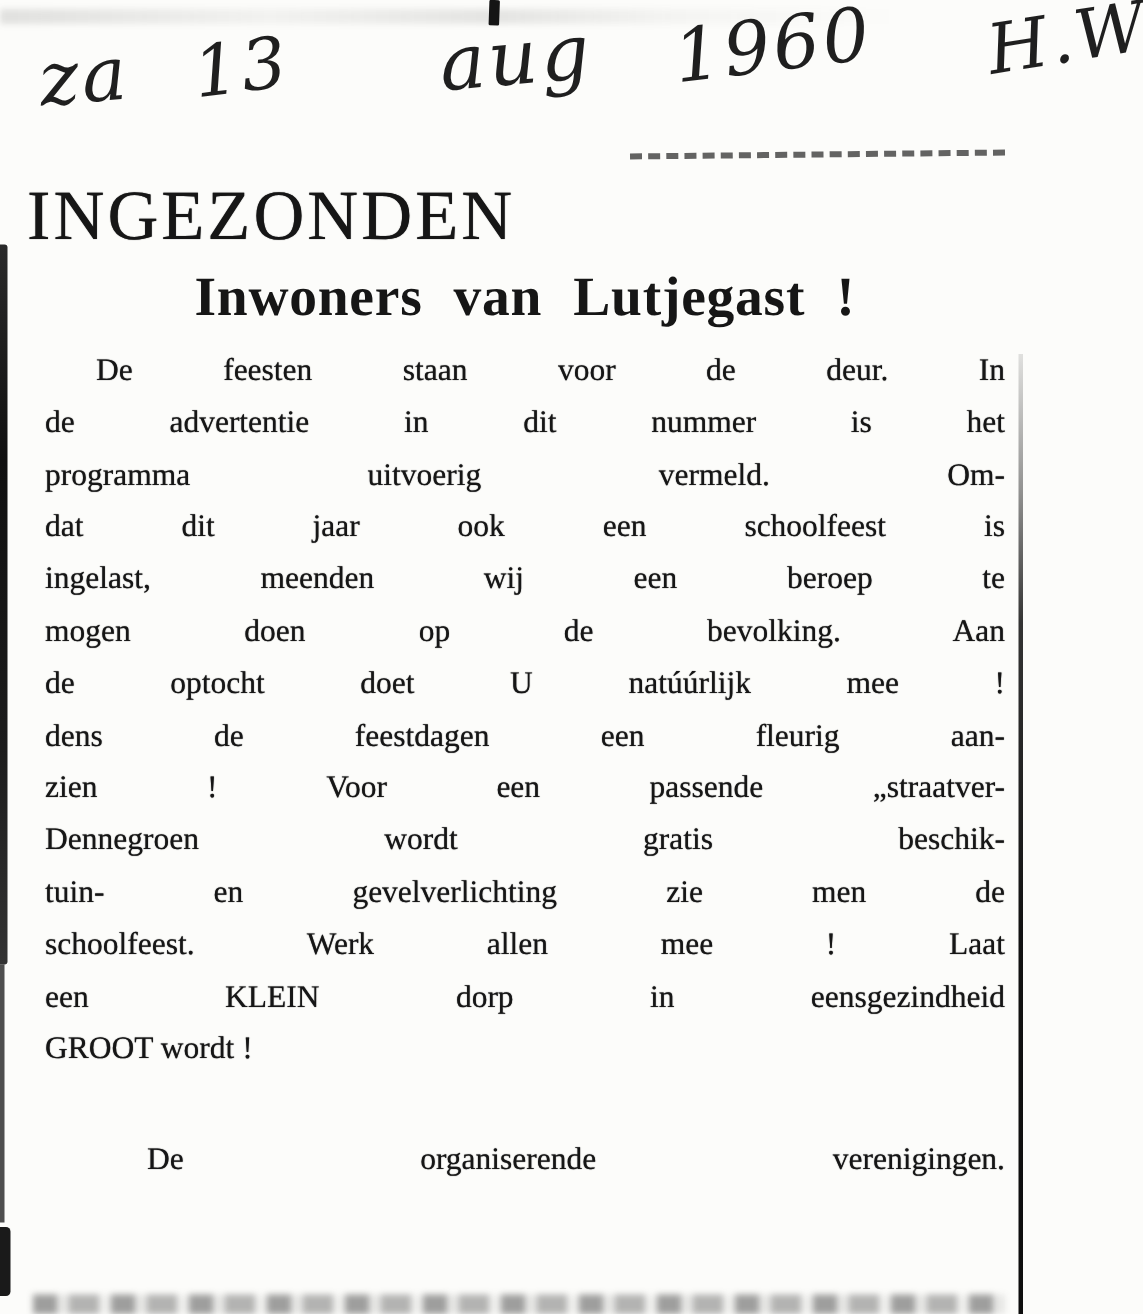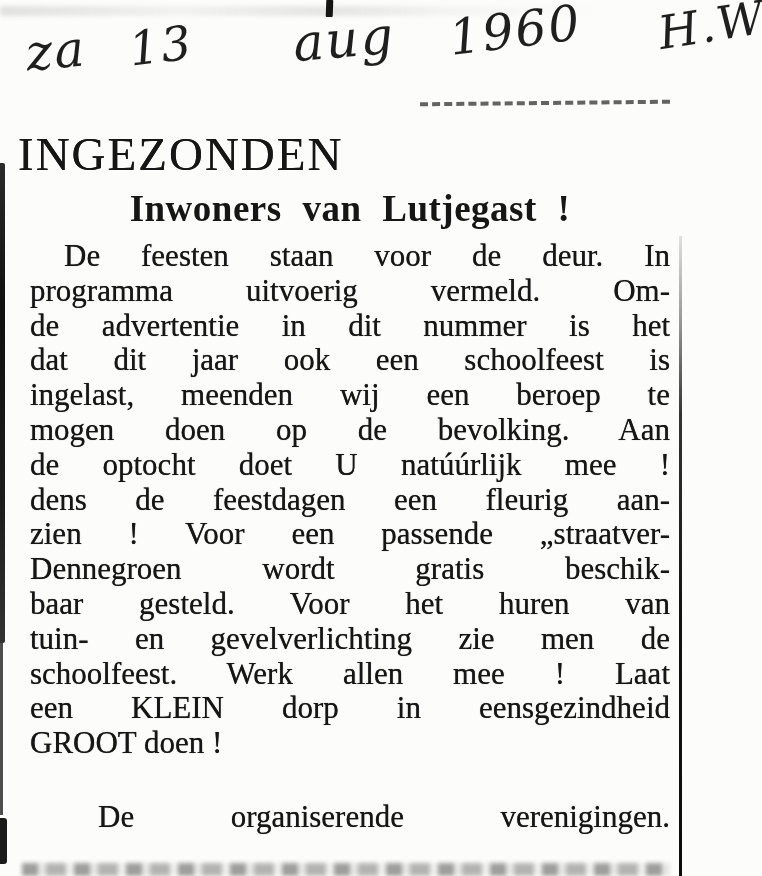--- a/index.html
+++ b/index.html
@@ -68,37 +68,37 @@
     color:var(--hand);
     white-space:nowrap;
     letter-spacing:2px;
   }
   .hand-za  {left:26px; top:22px; font-size:50px; transform:rotate(-5deg);}
   .hand-13  {left:129px;top:18px; font-size:47px; transform:rotate(-7deg);}
   .hand-aug {left:293px;top:10px; font-size:51px; transform:rotate(-5deg);}
   .hand-1960{left:449px;top:2px;  font-size:49px; transform:rotate(-7deg);}
   .hand-hw  {left:658px;top:-2px; font-size:46px; transform:rotate(-9deg);}
   
-  .article{position:absolute;left:30px;top:128px;width:640px;}
+  .article{position:absolute;left:30px;top:118px;width:640px;}
   .section-title{
     margin:0 0 0 -12px;
     font-size:47px;line-height:52px;font-weight:normal;
     letter-spacing:2px;
     text-shadow:0 0 .6px rgba(0,0,0,.85);
   }
   .headline{
     margin:10px 0 0 0;
     text-align:center;
     font-size:37px;line-height:38px;font-weight:bold;
     word-spacing:11px;
     letter-spacing:.5px;
   }
   .bodytext{
     margin-top:11px;
-    font-size:31px;line-height:34.8px;
+    font-size:21px;line-height:34.8px;
     text-shadow:0 0 .7px rgba(0,0,0,.8);
   }
   .ln{
     text-align:justify;
     text-align-last:justify;
     white-space:normal;
     height:34.8px;overflow:visible;
   }
   .ln.indent{padding-left:34px;}
   .ln.noj{text-align-last:left;}
@@ -122,31 +122,30 @@
   <div class="hand hand-13">13</div>
   <div class="hand hand-aug">aug</div>
   <div class="hand hand-1960">1960</div>
   <div class="hand hand-hw">H.W</div>
 
   <div class="article">
     <h1 class="section-title">INGEZONDEN</h1>
     <h2 class="headline">Inwoners van Lutjegast !</h2>
     <div class="bodytext">
       <div class="ln indent">De feesten staan voor de deur. In</div>
+      <div class="ln">de advertentie in dit nummer is het</div>
       <div class="ln">programma uitvoerig vermeld. Om-</div>
-      <div class="ln">de advertentie in dit nummer is het</div>
       <div class="ln">dat dit jaar ook een schoolfeest is</div>
       <div class="ln">ingelast, meenden wij een beroep te</div>
       <div class="ln">mogen doen op de bevolking. Aan</div>
       <div class="ln">de optocht doet U natúúrlijk mee !</div>
       <div class="ln">dens de feestdagen een fleurig aan-</div>
       <div class="ln">zien ! Voor een passende „straatver-</div>
       <div class="ln">Dennegroen wordt gratis beschik-</div>
-      <div class="ln">baar gesteld. Voor het huren van</div>
       <div class="ln">tuin- en gevelverlichting zie men de</div>
       <div class="ln">schoolfeest. Werk allen mee ! Laat</div>
       <div class="ln">een KLEIN dorp in eensgezindheid</div>
-      <div class="ln noj">GROOT doen !</div>
+      <div class="ln noj">GROOT wordt !</div>
       <div class="ln indent-lg">De organiserende verenigingen.</div>
     </div>
   </div>
 
 </div>
 
 </body></html>

